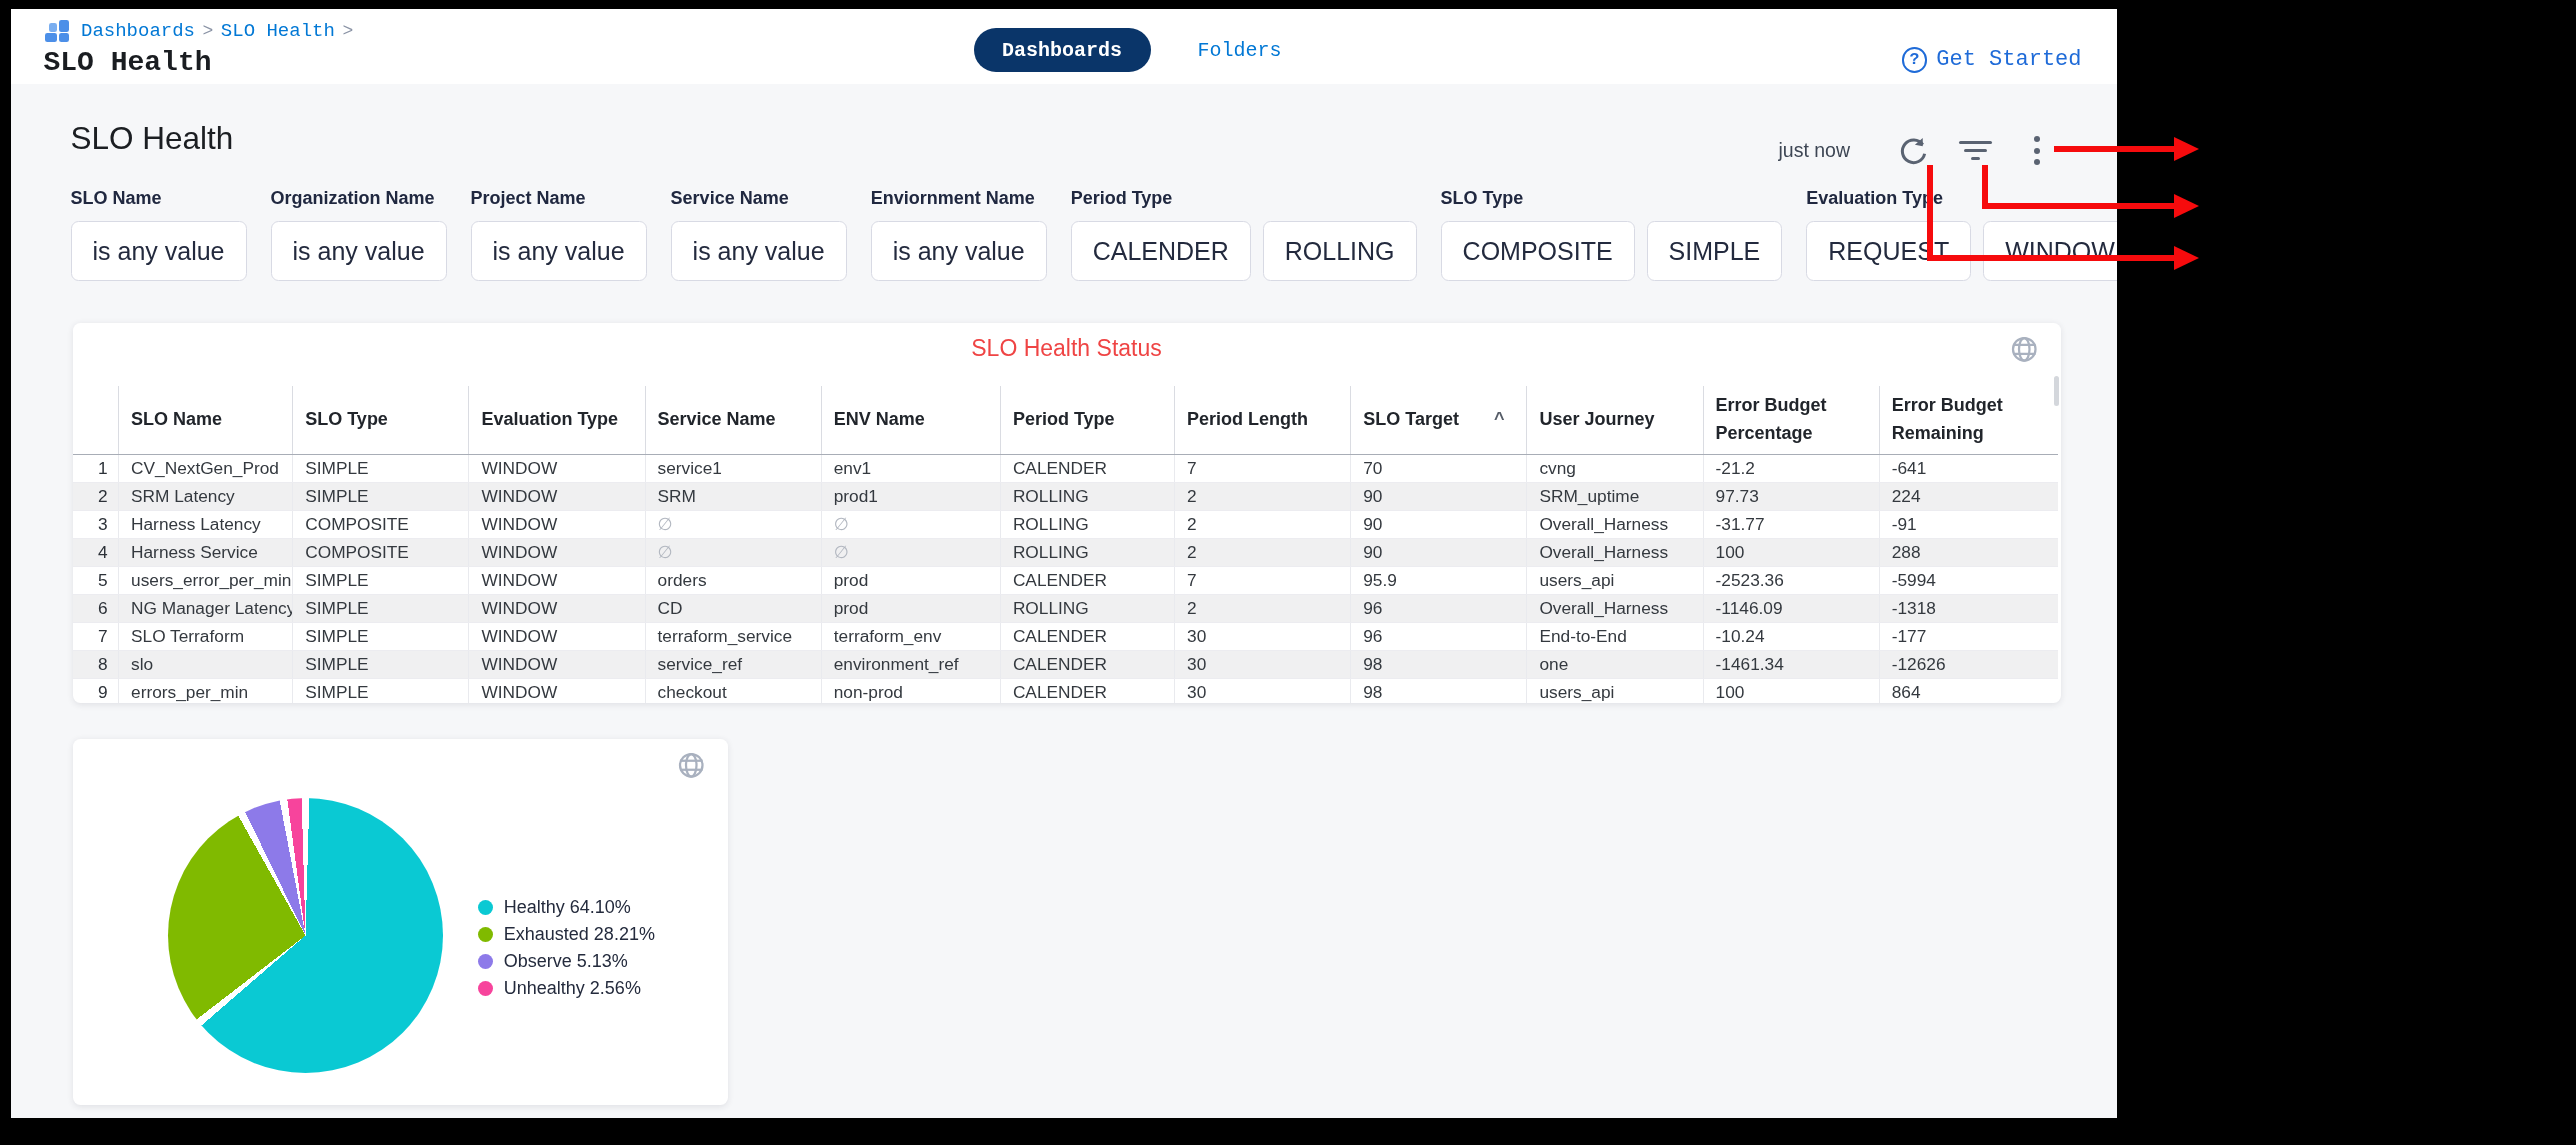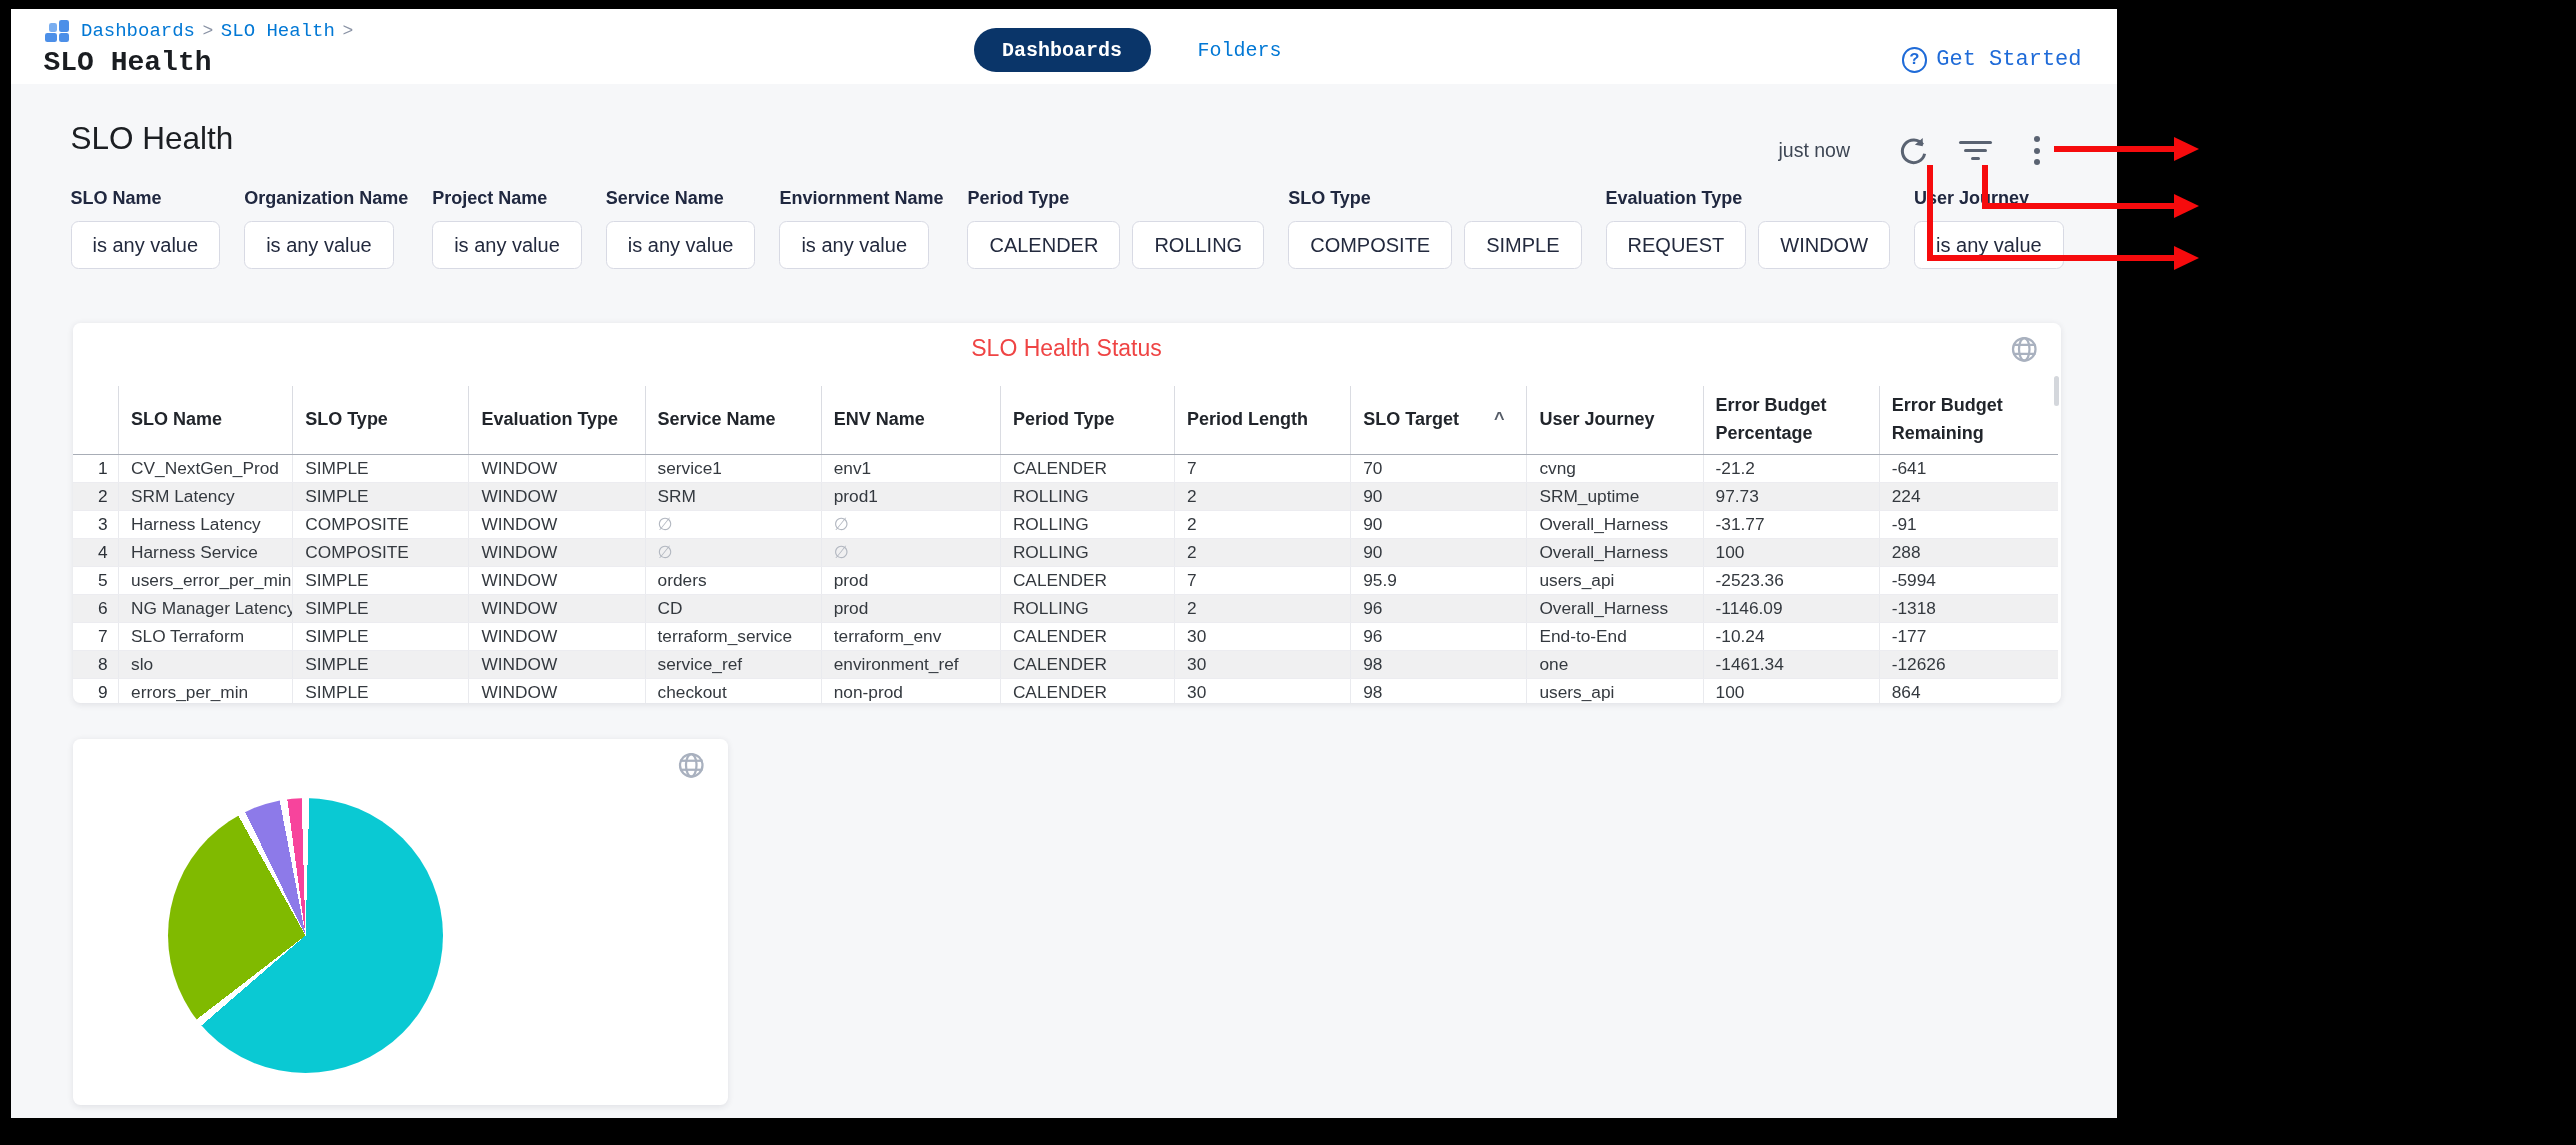--- a/index.html
+++ b/index.html
@@ -43,23 +43,23 @@
   .kebab i { width:6px; height:6px; border-radius:50%; background:#5a6372; }
   .filter-glyph { display:flex; flex-direction:column; align-items:center; gap:5.3px; }
   .filter-glyph i { height:3px; background:#5a6372; border-radius:1.5px; }
   .fg1 { width:33px; } .fg2 { width:22.5px; } .fg3 { width:9.8px; }
 
   
   .filters { position:absolute; left:60px; top:104px; display:flex; gap:24px; }
   .filter-group { display:flex; flex-direction:column; }
   .filter-label { font-size:18px; font-weight:600; color:#202840; margin-bottom:12px; }
   .filter-values { display:flex; gap:12px; }
-  .filter-box { height:48px; min-width:90px; padding:0 21px; background:#fff;
+  .filter-box { height:60px; min-width:90px; padding:0 21px; background:#fff;
                 border:1.5px solid #d8dae4; border-radius:7.5px; display:flex; align-items:center;
-                justify-content:center; font-size:20px; color:#232a3e; cursor:pointer; white-space:nowrap; }
+                justify-content:center; font-size:25px; color:#232a3e; cursor:pointer; white-space:nowrap; }
 
   
   .card { position:absolute; background:#fff; border-radius:7.5px;
           box-shadow:0 1.5px 6px rgba(40,41,61,.10); }
   .globe { position:absolute; right:22.5px; top:12px; cursor:default; }
 
   
   #table-card { left:62px; top:239px; width:1988px; height:380px; overflow:hidden; }
   .table-title { text-align:center; font-size:23px; font-weight:500; color:#ef4444; margin-top:12px; }
   table { border-collapse:collapse; table-layout:fixed; width:1985px; margin-top:24px; }
@@ -387,20 +387,38 @@
     <div class="card" id="pie-card">
       <span class="globe">
         <svg class="stroke-icon" width="28.5" height="28.5" viewBox="0 0 38 38">
           <circle cx="19" cy="19" r="15" fill="none" stroke="#a9b1bf" stroke-width="3"></circle>
           <ellipse cx="19" cy="19" rx="7" ry="15" fill="none" stroke="#a9b1bf" stroke-width="3"></ellipse>
           <line x1="4" y1="13" x2="34" y2="13" stroke="#a9b1bf" stroke-width="3"></line>
           <line x1="4" y1="25" x2="34" y2="25" stroke="#a9b1bf" stroke-width="3"></line>
         </svg>
       </span>
       <div class="pie" id="pie" style="background: conic-gradient(rgb(255, 255, 255) 0%, rgb(255, 255, 255) 0.45%, rgb(10, 201, 211) 0.45%, rgb(10, 201, 211) 63.65%, rgb(255, 255, 255) 63.65%, rgb(255, 255, 255) 64.1%, rgb(255, 255, 255) 64.1%, rgb(255, 255, 255) 64.55%, rgb(128, 186, 0) 64.55%, rgb(128, 186, 0) 91.86%, rgb(255, 255, 255) 91.86%, rgb(255, 255, 255) 92.31%, rgb(255, 255, 255) 92.31%, rgb(255, 255, 255) 92.76%, rgb(141, 122, 233) 92.76%, rgb(141, 122, 233) 96.99%, rgb(255, 255, 255) 96.99%, rgb(255, 255, 255) 97.44%, rgb(255, 255, 255) 97.44%, rgb(255, 255, 255) 97.89%, rgb(247, 68, 156) 97.89%, rgb(247, 68, 156) 99.55%, rgb(255, 255, 255) 99.55%, rgb(255, 255, 255) 100%);"></div>
+      <div class="legend" id="pie-legend">
+          <div class="legend-item">
+            <span class="legend-dot" style="background: rgb(10, 201, 211);"></span>
+            <span class="legend-text">Healthy 64.10%</span>
+          </div>
+          <div class="legend-item">
+            <span class="legend-dot" style="background: rgb(128, 186, 0);"></span>
+            <span class="legend-text">Exhausted 28.21%</span>
+          </div>
+          <div class="legend-item">
+            <span class="legend-dot" style="background: rgb(141, 122, 233);"></span>
+            <span class="legend-text">Observe 5.13%</span>
+          </div>
+          <div class="legend-item">
+            <span class="legend-dot" style="background: rgb(247, 68, 156);"></span>
+            <span class="legend-text">Unhealthy 2.56%</span>
+          </div>
+        </div>
     </div>
   </div>
 </div>
 
 <div class="ann" style="left:2054px; top:146px; width:122px; height:6px;"></div>
 <div class="ann-head" style="left:2174px; top:137px;"></div>
 
 <div class="ann" style="left:1982px; top:165px; width:6px; height:44px;"></div>
 <div class="ann" style="left:1982px; top:203px; width:194px; height:6px;"></div>
 <div class="ann-head" style="left:2174px; top:194px;"></div>

